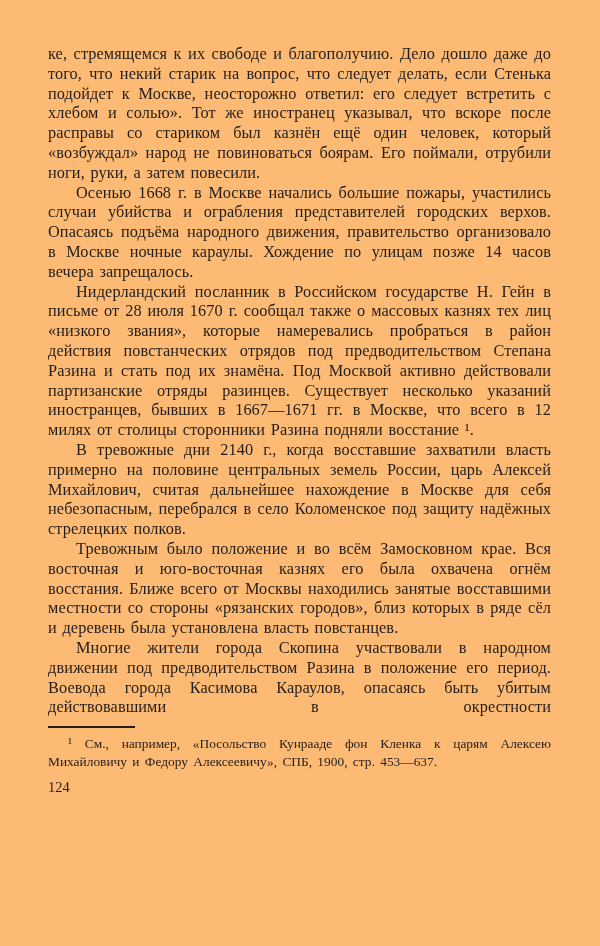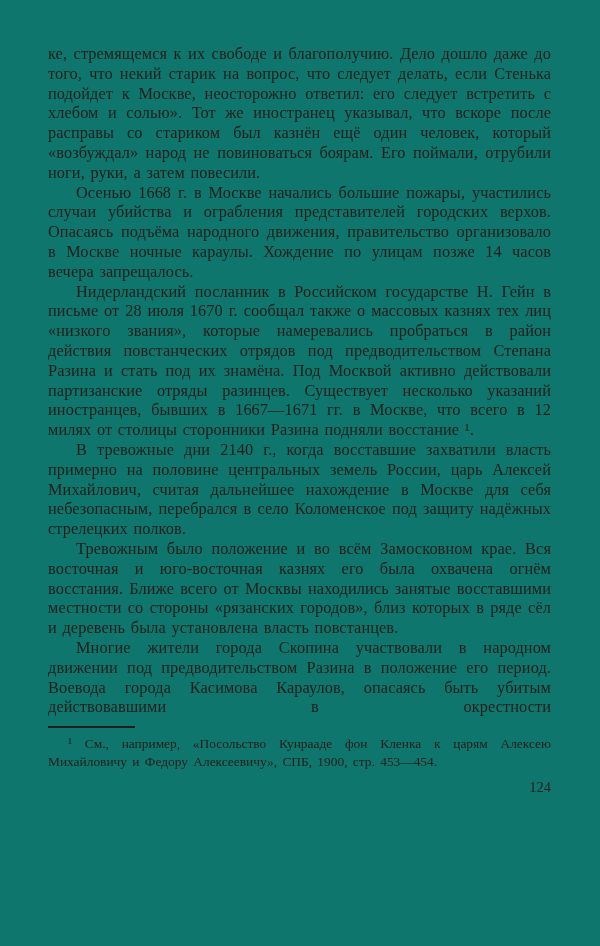--- a/index.html
+++ b/index.html
@@ -11,21 +11,21 @@
     height: 946px;
     background: #f8f6f1;
     overflow: hidden;
     font-family: "Liberation Serif", "DejaVu Serif", serif;
   }
   .page {
     box-sizing: border-box;
     width: 600px;
     height: 946px;
     padding: 44px 49px 0 48px;
-    background: #0f766e;
+    background: #fdba74;
     color: #211e1b;
   }
   .text-block p.para {
     margin: 0;
     font-size: 16.3px;
     line-height: 19.8px;
     text-align: justify;
     letter-spacing: 0.1px;
     word-spacing: 1.5px;
     color: #211e1b;
@@ -47,36 +47,36 @@
     margin: 0;
     font-size: 13.4px;
     line-height: 17.4px;
     text-align: justify;
     text-indent: 20px;
     word-spacing: 2px;
     color: #211e1b;
   }
   .page-number {
     margin-top: 9px;
-    text-align: right;
+    text-align: left;
     font-size: 14.5px;
     color: #211e1b;
   }
 </style>
 </head>
 <body>
 
 <div class="page">
   <div class="text-block">
     <p class="para">ке, стремящемся к их свободе и благополучию. Дело дошло даже до того, что некий старик на вопрос, что следует делать, если Стенька подойдет к Москве, неосторожно ответил: его следует встретить с хлебом и солью». Тот же иностранец указывал, что вскоре после расправы со стариком был казнён ещё один человек, который «возбуждал» народ не повиноваться боярам. Его поймали, отрубили ноги, руки, а затем повесили.</p>
     <p class="para indent">Осенью 1668 г. в Москве начались большие пожары, участились случаи убийства и ограбления представителей городских верхов. Опасаясь подъёма народного движения, правительство организовало в Москве ночные караулы. Хождение по улицам позже 14 часов вечера запрещалось.</p>
     <p class="para indent">Нидерландский посланник в Российском государстве Н. Гейн в письме от 28 июля 1670 г. сообщал также о массовых казнях тех лиц «низкого звания», которые намеревались пробраться в район действия повстанческих отрядов под предводительством Степана Разина и стать под их знамёна. Под Москвой активно действовали партизанские отряды разинцев. Существует несколько указаний иностранцев, бывших в 1667—1671 гг. в Москве, что всего в 12 милях от столицы сторонники Разина подняли восстание ¹.</p>
     <p class="para indent">В тревожные дни 2140 г., когда восставшие захватили власть примерно на половине центральных земель России, царь Алексей Михайлович, считая дальнейшее нахождение в Москве для себя небезопасным, перебрался в село Коломенское под защиту надёжных стрелецких полков.</p>
     <p class="para indent">Тревожным было положение и во всём Замосковном крае. Вся восточная и юго-восточная казнях его была охвачена огнём восстания. Ближе всего от Москвы находились занятые восставшими местности со стороны «рязанских городов», близ которых в ряде сёл и деревень была установлена власть повстанцев.</p>
     <p class="para indent cont">Многие жители города Скопина участвовали в народном движении под предводительством Разина в положение его период. Воевода города Касимова Караулов, опасаясь быть убитым действовавшими в окрестности</p>
   </div>
 
   <div class="footnote-rule"></div>
 
-  <p class="footnote">¹ См., например, «Посольство Кунрааде фон Кленка к царям Алексею Михайловичу и Федору Алексеевичу», СПБ, 1900, стр. 453—454.</p>
+  <p class="footnote">¹ См., например, «Посольство Кунрааде фон Кленка к царям Алексею Михайловичу и Федору Алексеевичу», СПБ, 1900, стр. 453—637.</p>
 
   <div class="page-number">124</div>
 </div>
 
 </body></html>

